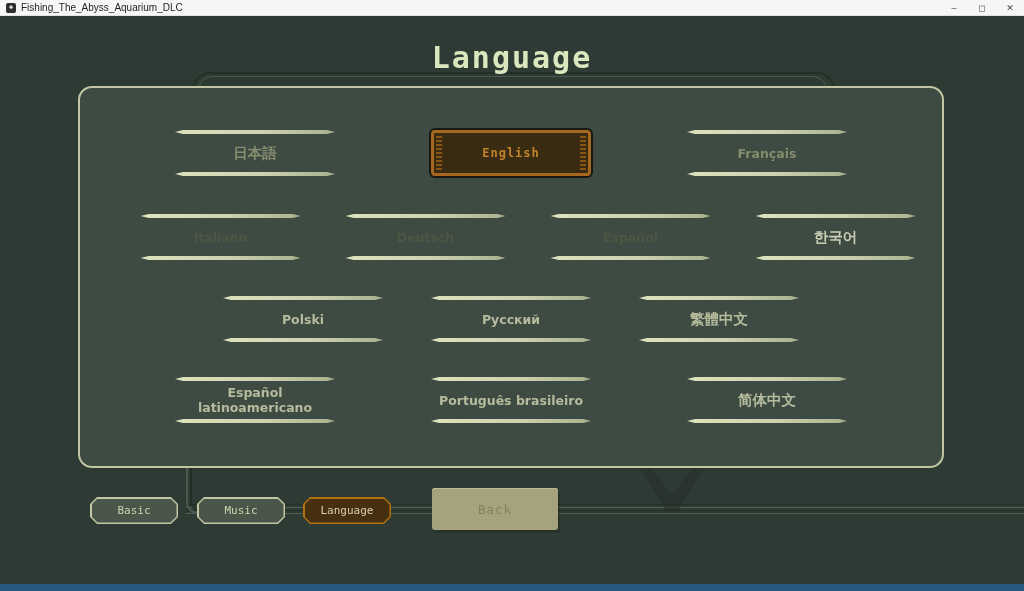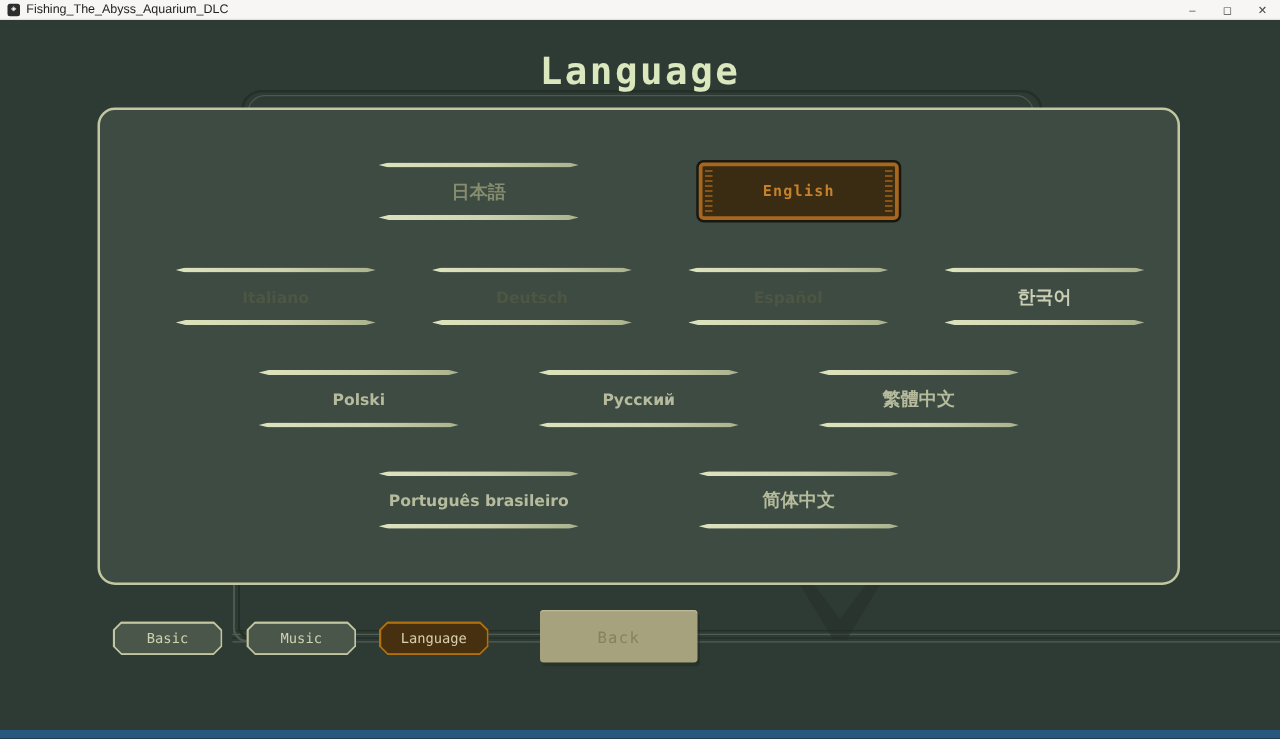--- a/index.html
+++ b/index.html
@@ -36,21 +36,21 @@
           border-left:2px solid #232e27;border-bottom:2px solid #232e27;border-bottom-left-radius:9px;}
   .bg-silhouette{position:absolute;left:640px;top:452px;width:64px;height:44px;opacity:.55;
           background:#273029;clip-path:polygon(0 0,18% 0,50% 62%,82% 0,100% 0,58% 100%,42% 100%);}
 
   
   .panel{position:absolute;left:78px;top:70px;width:866px;height:382px;box-sizing:border-box;
          background:#3e4b42;border:2px solid #c2c7a2;border-radius:14px;}
   .lang-row{position:absolute;left:0;width:100%;display:flex;justify-content:center;}
   .row-1{top:42px;gap:96px;}
   .row-2{top:126px;gap:45px;padding-left:17px;}
-  .row-3{top:208px;gap:64px;}
+  .row-3{top:208px;gap:48px;}
   .row-4{top:289px;gap:96px;}
 
   .lang-btn{position:relative;width:160px;height:46px;box-sizing:border-box;display:flex;
             flex-direction:column;justify-content:space-between;align-items:center;cursor:pointer;}
   .tline{width:100%;height:4px;flex:0 0 auto;
          background:linear-gradient(90deg,#dde3bd 0%,#ccd2ae 55%,#aab28d 100%);
          clip-path:polygon(0 50%,5% 0,95% 0,100% 50%,95% 100%,5% 100%);}
   .lang-label{flex:1 1 auto;display:flex;align-items:center;justify-content:center;
               font-family:"DejaVu Sans",sans-serif;font-weight:bold;font-size:12.5px;text-align:center;}
   .cjk .lang-label{font-size:14.5px;font-weight:600;}
@@ -121,20 +121,25 @@
         <div class="lang-btn t-mid cjk">
           <span class="tline"></span>
           <span class="lang-label">日本語</span>
           <span class="tline"></span>
         </div>
         <div class="lang-btn selected">
 
           <span class="lang-label">English</span>
 
         </div>
+        <div class="lang-btn t-mid">
+          <span class="tline"></span>
+          <span class="lang-label">Français</span>
+          <span class="tline"></span>
+        </div>
       </div>
 
       <div class="lang-row row-2">
         <div class="lang-btn t-dark">
           <span class="tline"></span>
           <span class="lang-label">Italiano</span>
           <span class="tline"></span>
         </div>
         <div class="lang-btn t-dark">
           <span class="tline"></span>
@@ -167,20 +172,25 @@
         <div class="lang-btn t-light cjk">
           <span class="tline"></span>
           <span class="lang-label">繁體中文</span>
           <span class="tline"></span>
         </div>
       </div>
 
       <div class="lang-row row-4">
         <div class="lang-btn t-light">
           <span class="tline"></span>
+          <span class="lang-label">Español latinoamericano</span>
+          <span class="tline"></span>
+        </div>
+        <div class="lang-btn t-light">
+          <span class="tline"></span>
           <span class="lang-label">Português brasileiro</span>
           <span class="tline"></span>
         </div>
         <div class="lang-btn t-light cjk">
           <span class="tline"></span>
           <span class="lang-label">简体中文</span>
           <span class="tline"></span>
         </div>
       </div>
 

